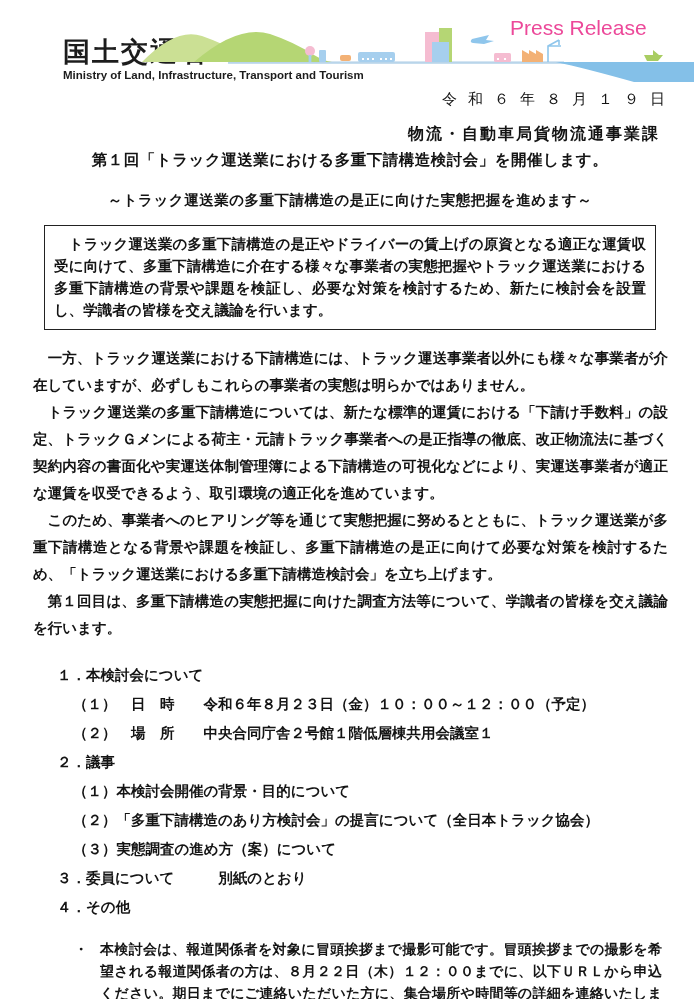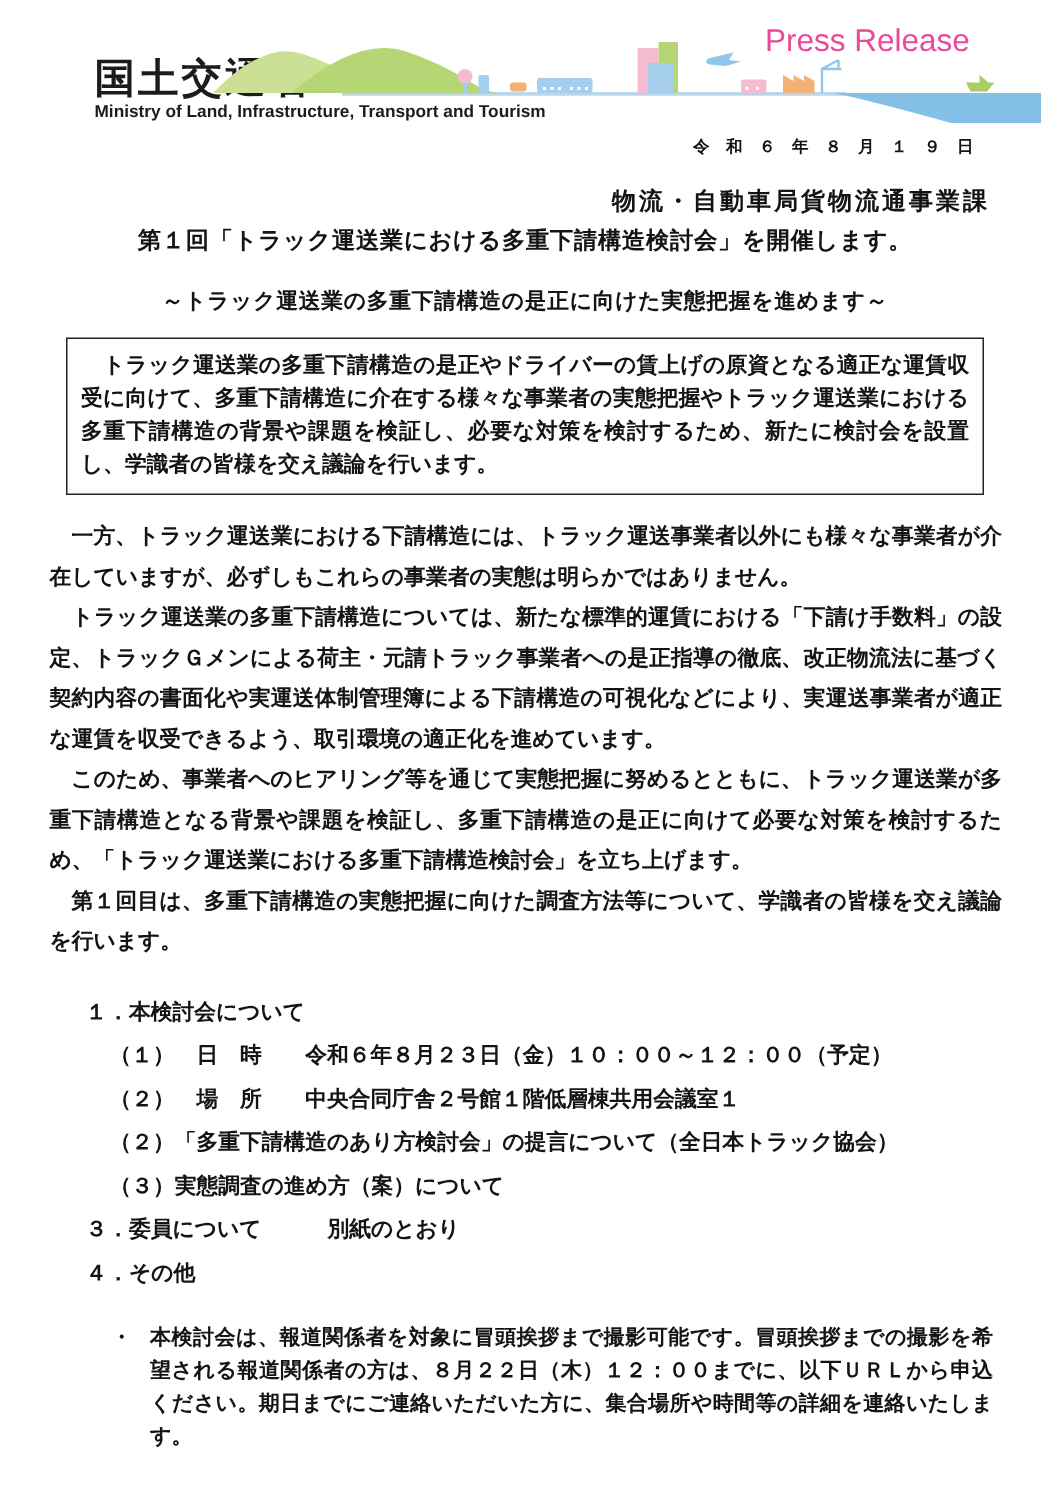--- a/index.html
+++ b/index.html
@@ -9,21 +9,21 @@
     -webkit-font-smoothing:antialiased;overflow:hidden;
   }
   .page{position:relative;width:700px;height:999px;background:#fff;}
 
   
   .header{position:relative;height:136px;}
   .logo-ja{position:absolute;left:63px;top:34px;font-size:27px;font-weight:bold;letter-spacing:2px;color:#1c1c1c;}
   .logo-en{position:absolute;left:63px;top:69px;font-size:11.5px;font-weight:bold;color:#1c1c1c;white-space:nowrap;}
   .skyline{position:absolute;left:142px;top:24px;width:552px;height:58px;}
   .press-release{position:absolute;left:510px;top:16px;font-size:21px;color:#ec4899;white-space:nowrap;}
-  .hdr-date{position:absolute;right:40px;top:90px;font-size:11px;font-weight:bold;letter-spacing:11px;white-space:nowrap;}
+  .hdr-date{position:absolute;right:24px;top:90px;font-size:15px;font-weight:normal;letter-spacing:11px;white-space:nowrap;}
   .hdr-dept{position:absolute;right:40px;top:124px;font-size:16px;font-weight:bold;letter-spacing:2px;white-space:nowrap;}
 
   
   .title{margin:14px 0 20px;text-align:center;font-size:15.5px;font-weight:bold;letter-spacing:.5px;}
   .subtitle{margin:0 0 15px;text-align:center;font-size:14.5px;font-weight:bold;letter-spacing:.5px;}
 
   
   .summary-box{
     margin:0 auto;width:592px;border:1.5px solid #222;
     padding:7px 9px 8px;font-size:14.5px;font-weight:600;line-height:22px;
@@ -109,20 +109,22 @@
     <p>　一方、トラック運送業における下請構造には、トラック運送事業者以外にも様々な事業者が介在していますが、必ずしもこれらの事業者の実態は明らかではありません。</p>
     <p>　トラック運送業の多重下請構造については、新たな標準的運賃における「下請け手数料」の設定、トラックＧメンによる荷主・元請トラック事業者への是正指導の徹底、改正物流法に基づく契約内容の書面化や実運送体制管理簿による下請構造の可視化などにより、実運送事業者が適正な運賃を収受できるよう、取引環境の適正化を進めています。</p>
     <p>　このため、事業者へのヒアリング等を通じて実態把握に努めるとともに、トラック運送業が多重下請構造となる背景や課題を検証し、多重下請構造の是正に向けて必要な対策を検討するため、「トラック運送業における多重下請構造検討会」を立ち上げます。</p>
     <p>　第１回目は、多重下請構造の実態把握に向けた調査方法等について、学識者の皆様を交え議論を行います。</p>
   </div>
 
   <div class="agenda">
     <div class="sec">１．本検討会について</div>
     <div class="sub">（１）　日　時　　令和６年８月２３日（金）１０：００～１２：００（予定）</div>
     <div class="sub">（２）　場　所　　中央合同庁舎２号館１階低層棟共用会議室１</div>
+    <div class="sec">２．議事</div>
+    <div class="sub">（１）本検討会開催の背景・目的について</div>
     <div class="sub">（２）「多重下請構造のあり方検討会」の提言について（全日本トラック協会）</div>
     <div class="sub">（３）実態調査の進め方（案）について</div>
     <div class="sec"><span>３．委員について</span><span class="sec-note">別紙のとおり</span></div>
     <div class="sec">４．その他</div>
   </div>
 
   <div class="notes">
     <div class="note-row">
       <span class="marker">・</span>
       <span class="note-text">本検討会は、報道関係者を対象に冒頭挨拶まで撮影可能です。冒頭挨拶までの撮影を希望される報道関係者の方は、８月２２日（木）１２：００までに、以下ＵＲＬから申込ください。期日までにご連絡いただいた方に、集合場所や時間等の詳細を連絡いたします。</span>

